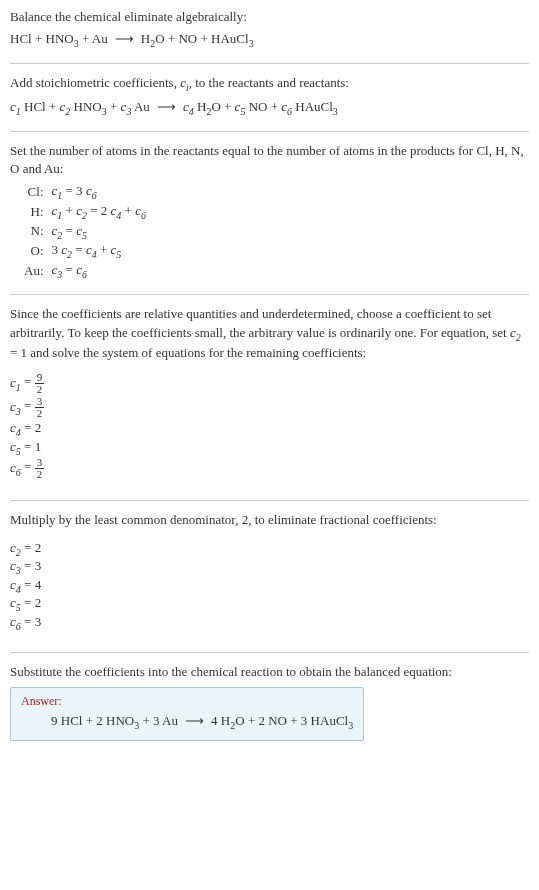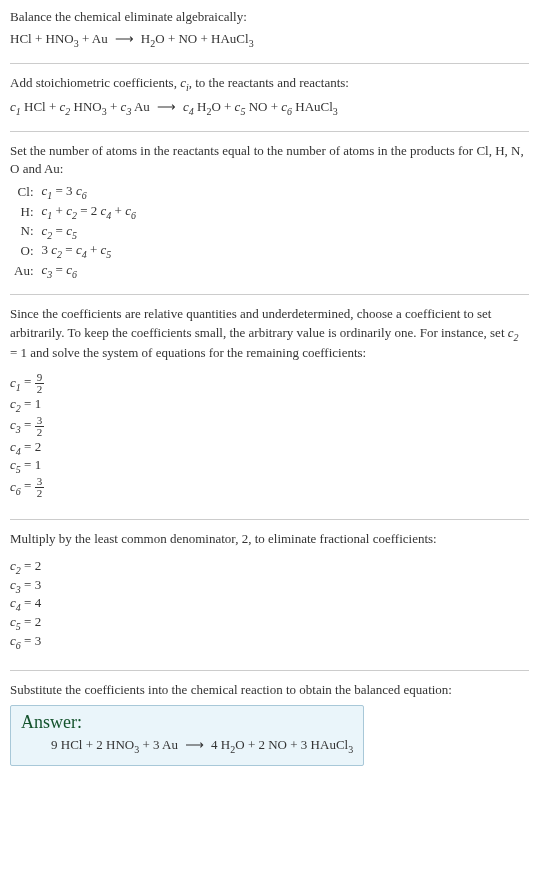--- a/index.html
+++ b/index.html
@@ -34,21 +34,21 @@
   }
   .italic {
     font-style: italic;
   }
   .arrow {
     display: inline-block;
     margin: 0 4px;
   }
   table.atoms {
     border-collapse: collapse;
-    margin: 4px 0;
+    margin: 4px 10px;
   }
   table.atoms td {
     padding: 1px 4px;
     vertical-align: middle;
   }
   table.atoms td:first-child {
     text-align: right;
   }
   .coef-list {
     margin: 10px 0;
@@ -76,22 +76,22 @@
   .answer-box {
     border: 1px solid #a8c8d8;
     background: #eaf5fa;
     padding: 6px 10px 8px 10px;
     margin-top: 6px;
     border-radius: 2px;
     width: fit-content;
     max-width: 100%;
   }
   .answer-box .label {
-    font-size: 18px;
-    color: #14532d;
+    font-size: 12px;
+    color: #b91c1c;
     margin-bottom: 4px;
   }
   .answer-box .eq {
     padding-left: 30px;
     text-align: right;
   }
 </style>
 </head>
 <body>
 
@@ -138,25 +138,24 @@
     <tr>
       <td>Au:</td>
       <td class="equation"><span class="italic"><span>c</span><span class="sub">3</span></span><span> = </span><span class="italic"><span>c</span><span class="sub">6</span></span></td>
     </tr>
   </tbody>
     </table>
 </div>
 
 <div class="section">
   <p>
-    <span>Since the coefficients are relative quantities and underdetermined, choose a coefficient to set arbitrarily. To keep the coefficients small, the arbitrary value is ordinarily one. For instance, set </span><span class="italic"><span>c</span><span class="sub">2</span></span><span> = </span><span>1</span><span> and solve the system of equations for the remaining coefficients:</span>
+    <span>Since the coefficients are relative quantities and underdetermined, choose a coefficient to set arbitrarily. To keep the coefficients small, the arbitrary value is ordinarily one. For equation, set </span><span class="italic"><span>c</span><span class="sub">2</span></span><span> = </span><span>1</span><span> and solve the system of equations for the remaining coefficients:</span>
   </p>
   <div class="coef-list">
     <div class="coef-row"><span class="italic"><span>c</span><span class="sub">1</span></span><span> = </span><span class="frac"><span class="num">9</span><span class="den">2</span></span></div>
-    <div class="coef-row"><span class="italic"><span>c</span><span class="sub">2</span></span><span> = </span><span>1</span></div>
     <div class="coef-row"><span class="italic"><span>c</span><span class="sub">3</span></span><span> = </span><span class="frac"><span class="num">3</span><span class="den">2</span></span></div>
     <div class="coef-row"><span class="italic"><span>c</span><span class="sub">4</span></span><span> = </span><span>2</span></div>
     <div class="coef-row"><span class="italic"><span>c</span><span class="sub">5</span></span><span> = </span><span>1</span></div>
     <div class="coef-row"><span class="italic"><span>c</span><span class="sub">6</span></span><span> = </span><span class="frac"><span class="num">3</span><span class="den">2</span></span></div>
   </div>
 </div>
 
 <div class="section">
   <p>Multiply by the least common denominator, 2, to eliminate fractional coefficients:</p>
   <div class="coef-list">

